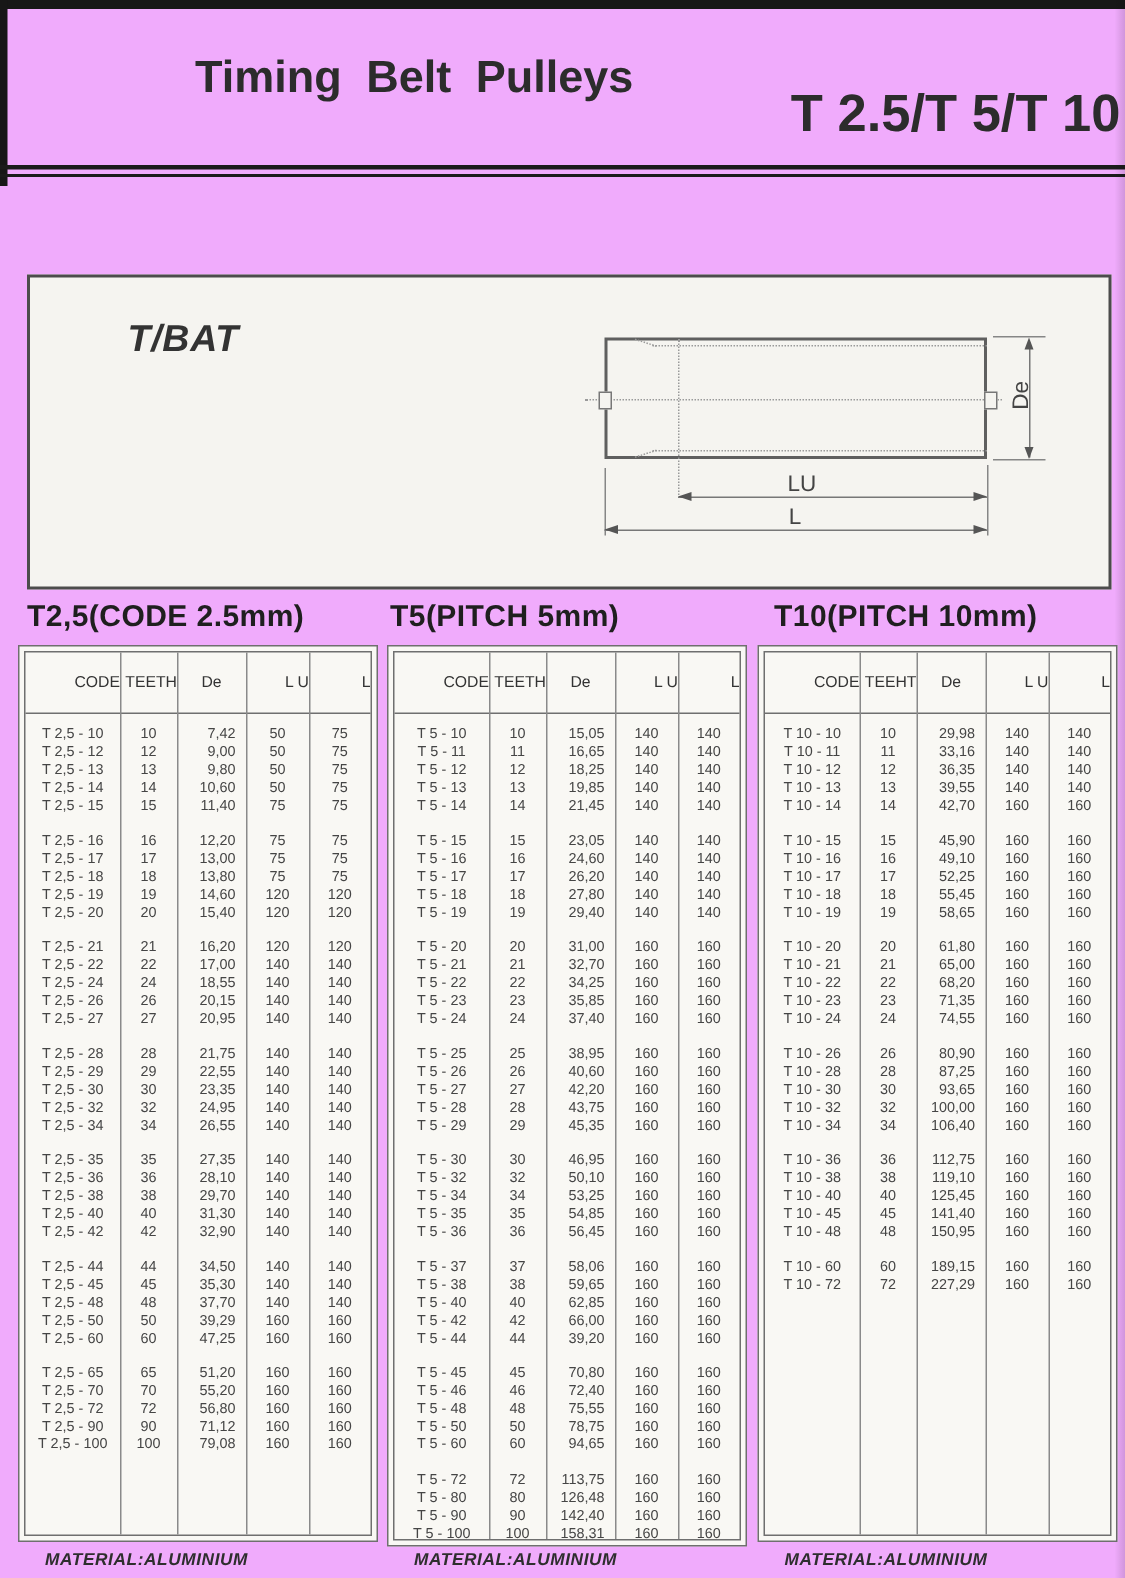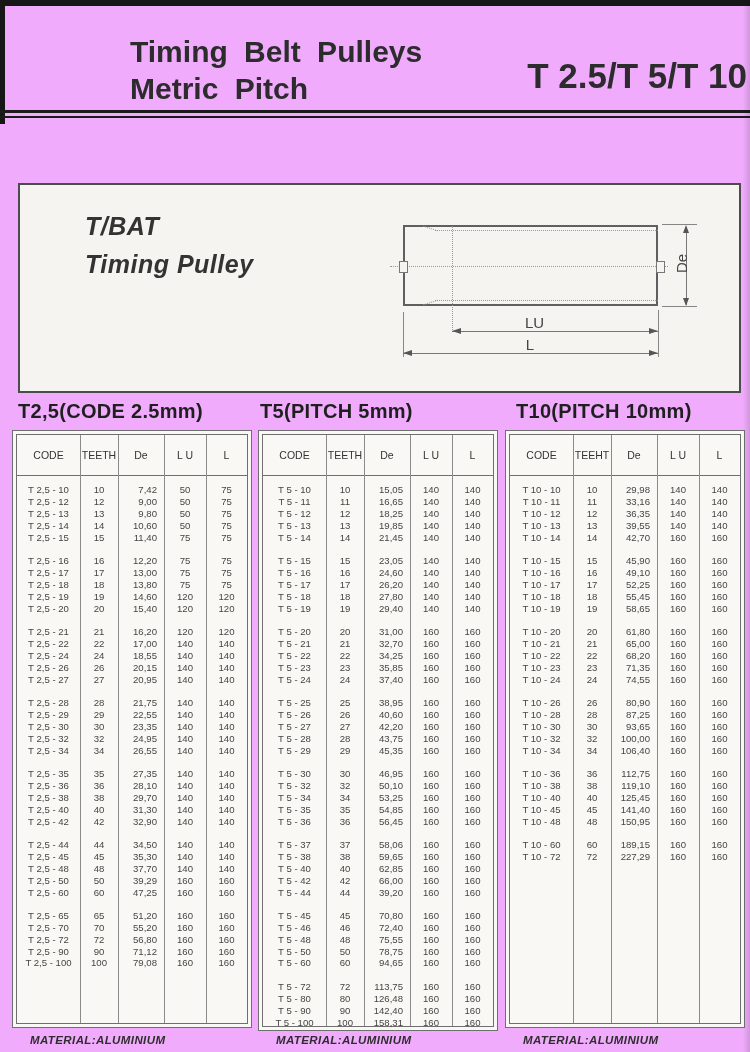--- a/index.html
+++ b/index.html
@@ -44,48 +44,46 @@
   
   .sect{position:absolute;top:400px;font-size:20px;font-weight:bold;color:#1f1f1f;letter-spacing:0.3px;}
   .s1{left:18px;} .s2{left:260px;} .s3{left:516px;}
   
   .tbl{position:absolute;top:430px;width:240px;height:598px;border:1px solid #6f6f6f;padding:3px;box-sizing:border-box;background:#f9f8f4;}
   .t1{left:12px;} .t2{left:258px;height:601px;} .t3{left:505px;}
   .tinner{position:relative;width:100%;height:100%;border:1px solid #6f6f6f;box-sizing:border-box;}
   .vline{position:absolute;top:0;bottom:0;width:1px;background:#8a8a8a;}
   .v1{left:63px;} .v2{left:101px;} .v3{left:147px;} .v4{left:189px;}
   .thead{display:flex;height:41px;border-bottom:1px solid #6f6f6f;align-items:center;box-sizing:border-box;}
-  .thead .cell{font-size:10.5px;color:#333;}
+  .thead .cell{font-size:10.5px;color:#333;text-align:right;}
   .thead .c2{text-align:center;padding-right:0;}
   .cell{box-sizing:border-box;text-align:center;overflow:hidden;white-space:nowrap;}
   .c0{width:63px;} .c1{width:38px;} .c2{width:46px;text-align:right;padding-right:7px;} .c3{width:42px;} .c4{width:41px;}
   .tbody{position:relative;padding-top:8px;}
   .trow{display:flex;height:11.8px;align-items:center;font-size:9.6px;color:#454545;}
   .rowgap{height:12px;}
   .mat{position:absolute;top:1034px;font-size:11.5px;font-weight:bold;color:#2e2e2e;letter-spacing:0.4px;font-style:italic;}
   .m1{left:30px;} .m2{left:276px;} .m3{left:523px;}
 </style>
 </head>
 <body>
 
 <div class="page">
   <div class="topbar"></div>
   <div class="leftbar"></div>
 
   <div class="title">
     <div>Timing Belt Pulleys</div>
-    <div>Metric Pitch</div>
   </div>
   <div class="series">T 2.5/T 5/T 10</div>
   <div class="rule"></div>
 
   <div class="panel">
     <div class="prod">
       <div>T/BAT</div>
-      <div>Timing Pulley</div>
     </div>
     <div class="drect"></div>
     <div class="dln dot-top"></div>
     <div class="dln dot-lead1"></div>
     <div class="dln dot-bot"></div>
     <div class="dln dot-lead2"></div>
     <div class="dln dot-mid"></div>
     <div class="dln dot-vert"></div>
     <div class="tab tabL"></div>
     <div class="tab tabR"></div>

